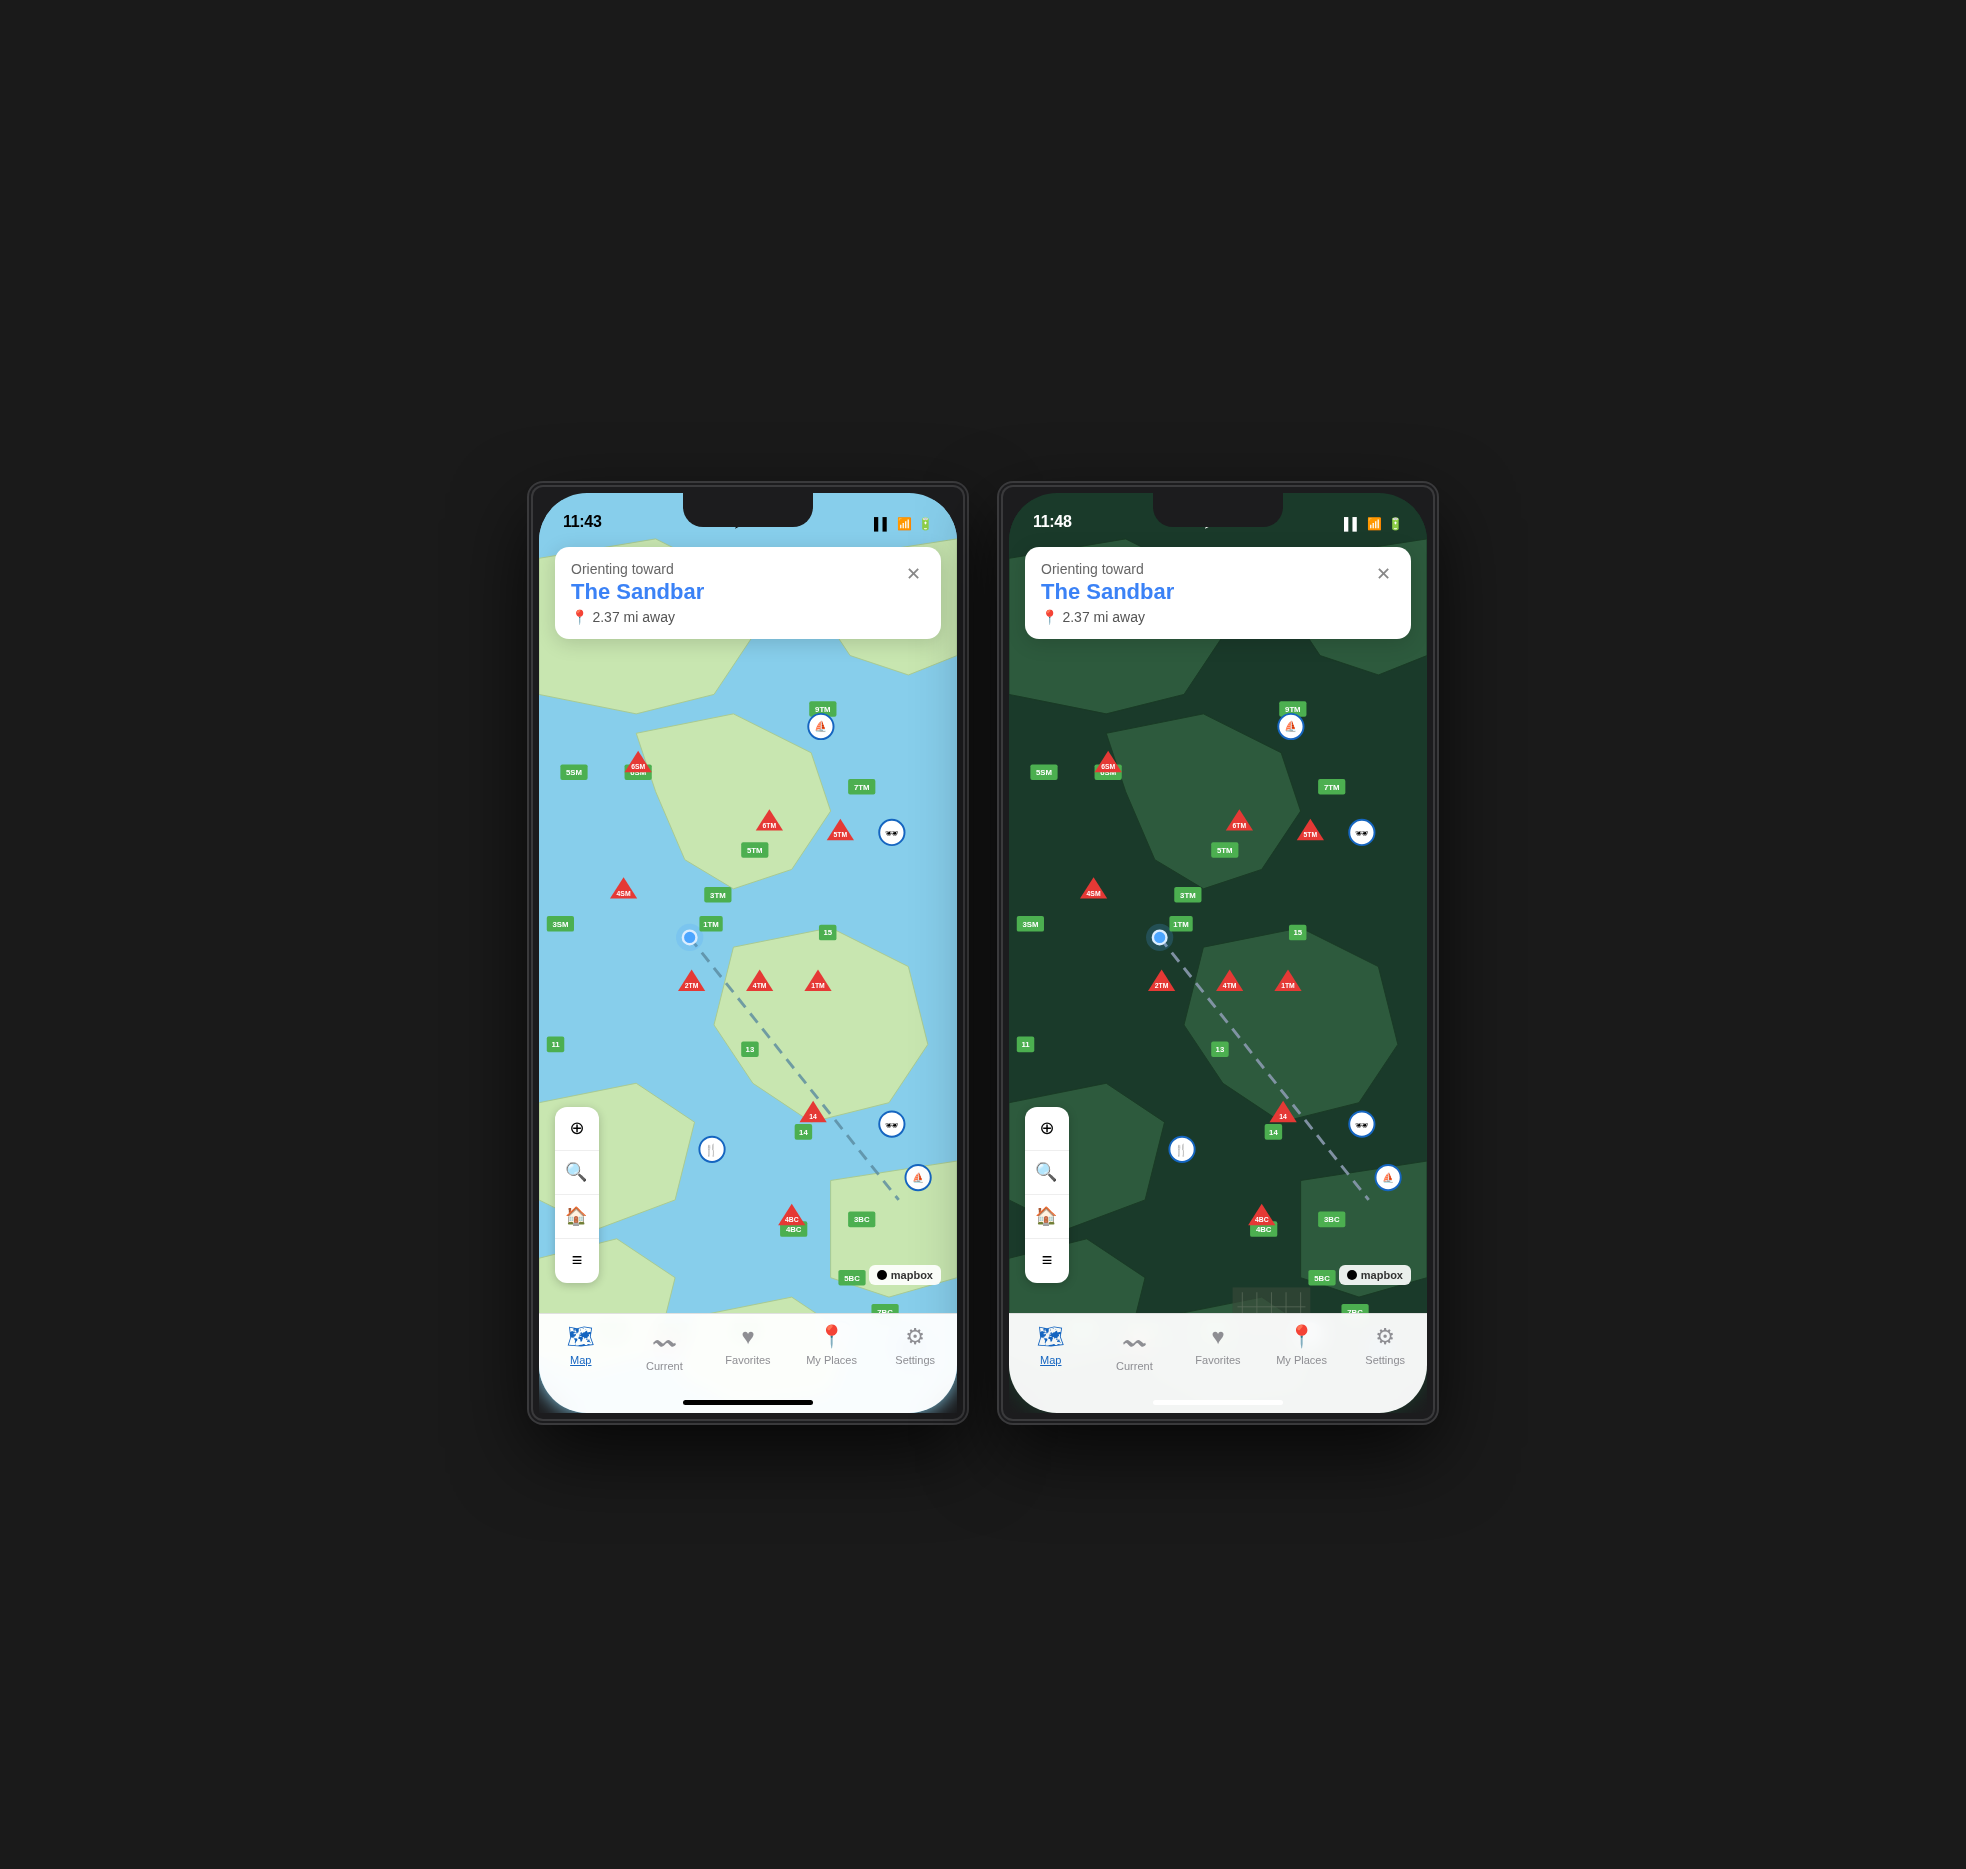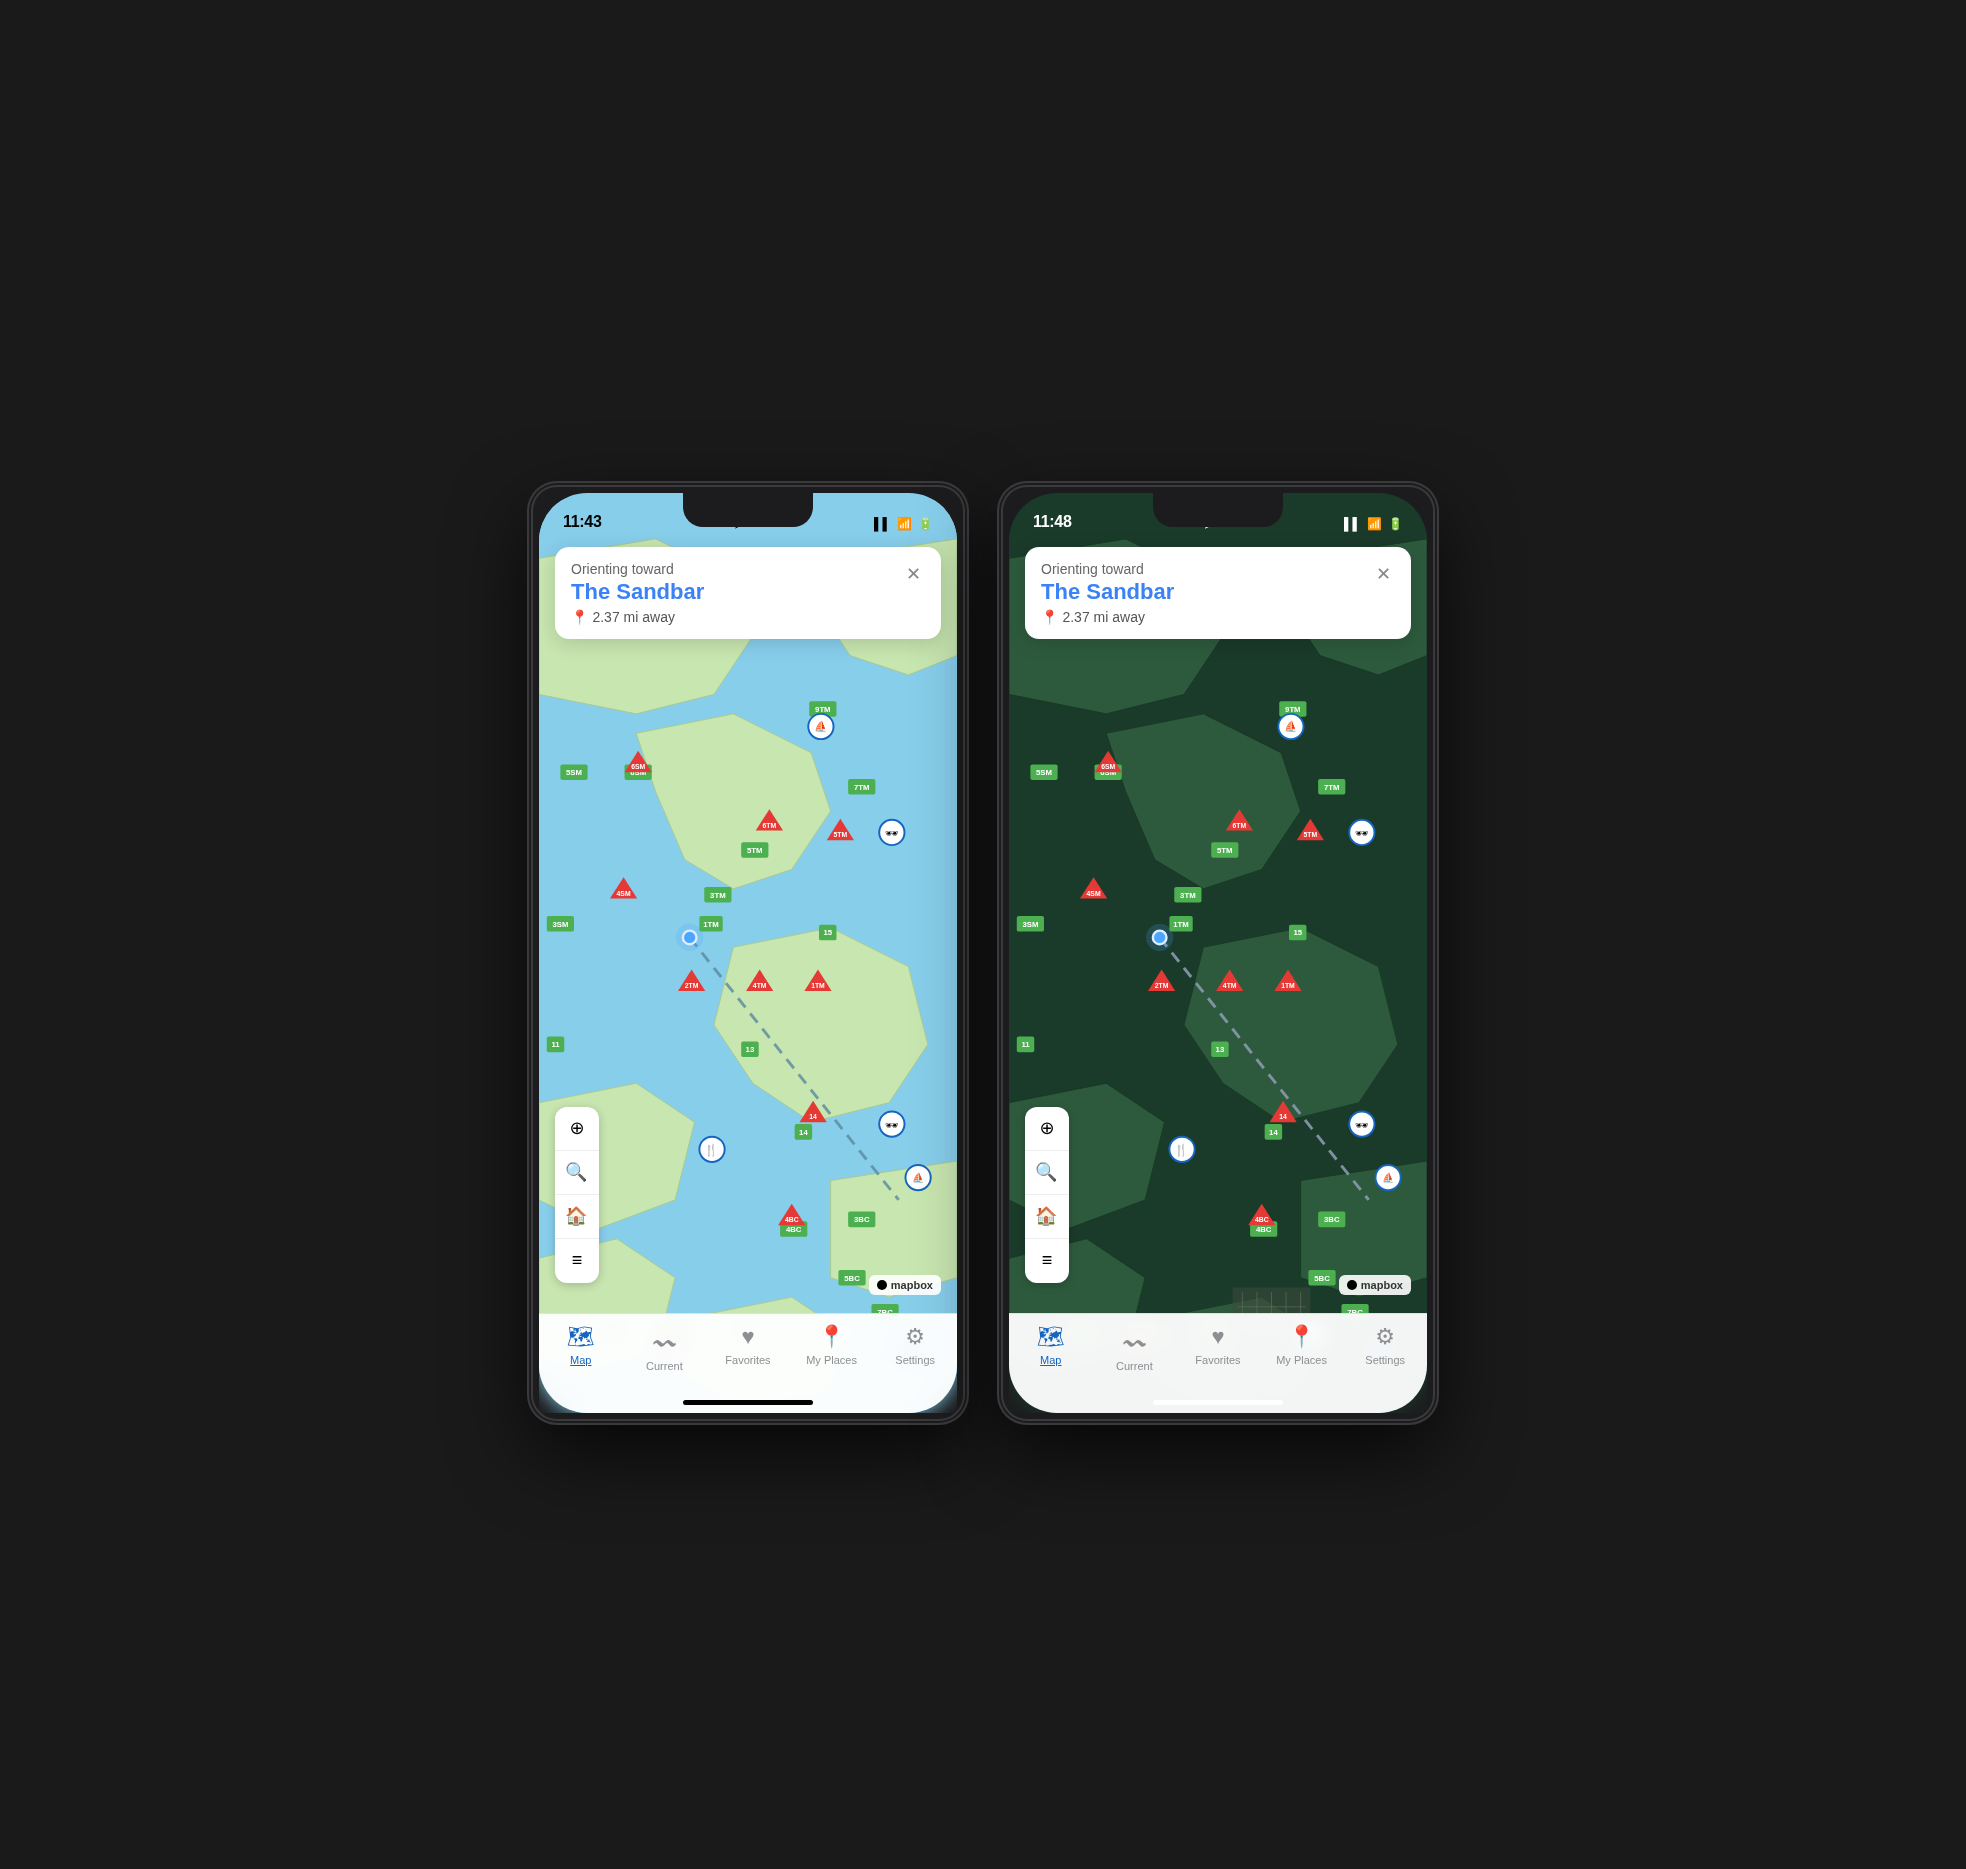--- a/index.html
+++ b/index.html
@@ -17,21 +17,21 @@
     .phone-wrapper {
       display: flex;
       gap: 40px;
       align-items: center;
     }
 
     .phone {
       width: 430px;
       height: 932px;
       background: #1c1c1e;
-      border-radius: 24px;
+      border-radius: 10px;
       position: relative;
       box-shadow:
         0 0 0 2px #3a3a3c,
         0 0 0 4px #1c1c1e,
         0 0 0 6px #3a3a3c,
         0 30px 80px rgba(0,0,0,0.8);
       overflow: hidden;
       flex-shrink: 0;
       margin-top: 36px;
     }
@@ -189,21 +189,21 @@
       font-size: 18px;
     }
 
     .toolbar-btn:last-child {
       border-bottom: none;
     }
 
     
     .mapbox-logo {
       position: absolute;
-      bottom: 118px;
+      bottom: 128px;
       right: 16px;
       background: rgba(255,255,255,0.9);
       border-radius: 6px;
       padding: 4px 8px;
       font-size: 11px;
       font-weight: 600;
       color: #333;
       z-index: 50;
       display: flex;
       align-items: center;

